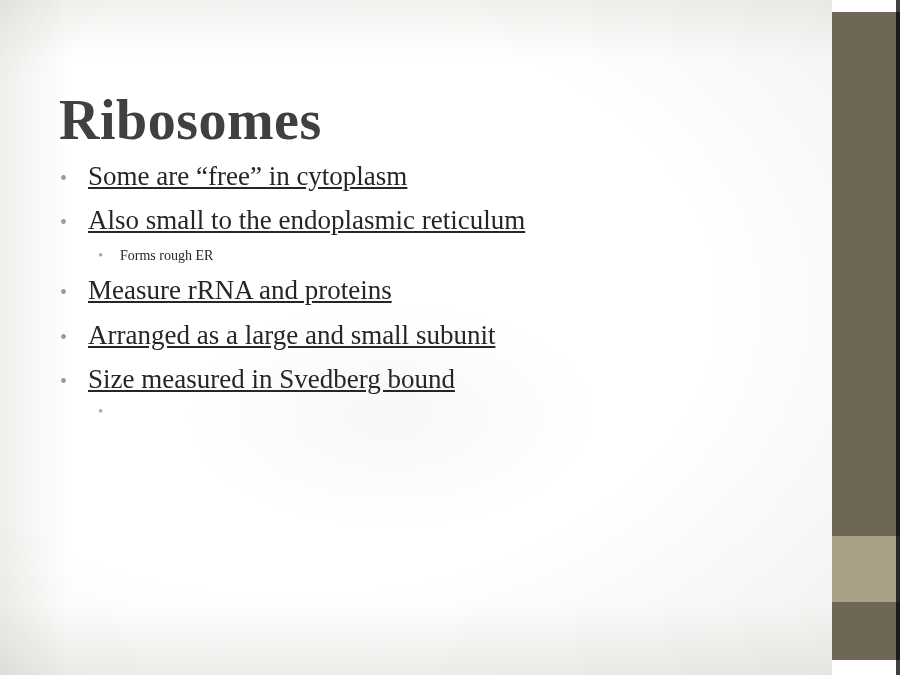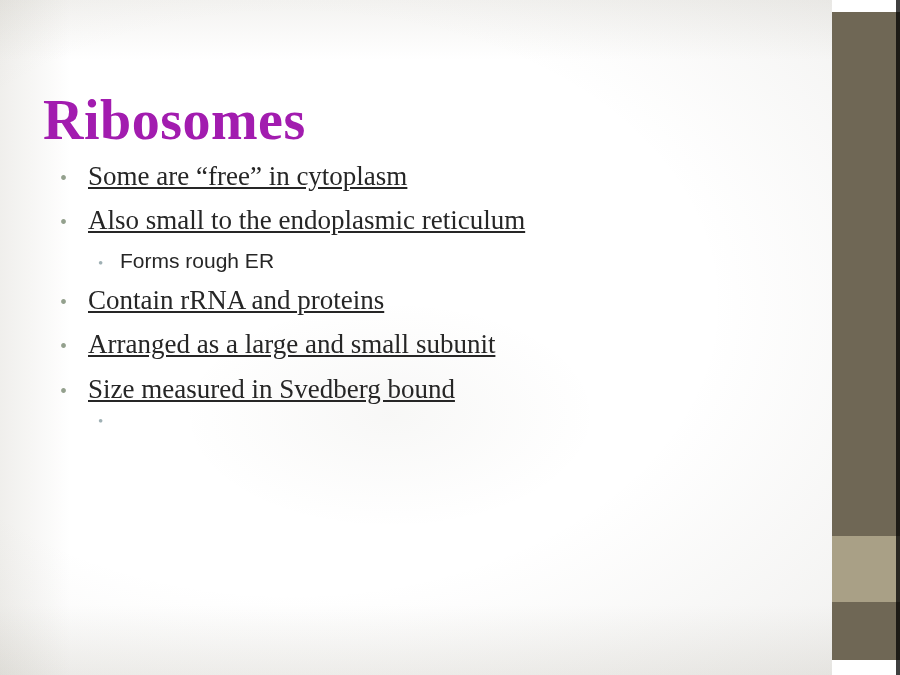--- a/index.html
+++ b/index.html
@@ -75,25 +75,25 @@
   .edge-right {
     position: absolute;
     right: 0; top: 0;
     width: 4px; height: 675px;
     background: #000;
     opacity: 0.75;
   }
 
   .title {
     position: absolute;
-    left: 43px;
+    left: 59px;
     top: 52px;
     font-size: 56px;
     line-height: 1.1;
-    color: #a21caf;
+    color: #404040;
     font-family: "Liberation Serif", serif;
     letter-spacing: 0.5px;
     white-space: nowrap;
   }
 
   .bullets {
     position: absolute;
     left: 60px;
     top: 157px;
     width: 740px;
@@ -127,24 +127,24 @@
   .bullet.level2 {
     margin-bottom: 6px;
     padding-left: 38px;
   }
   .bullet.level2 .dot {
     width: 22px;
     font-size: 15px;
     color: #9fb0b4;
   }
   .bullet.level2 .txt {
-    font-size: 21px;
+    font-size: 14px;
     line-height: 1.4;
     color: #262626;
-    font-family: Liberation Sans, sans-serif;
+    font-family: Liberation Serif, serif;
   }
   .faint-watermark {
     position: absolute;
     left: 180px;
     top: 300px;
     width: 420px;
     height: 230px;
     opacity: 0.05;
     background: radial-gradient(ellipse at center, #6b6753 0%, rgba(255,255,255,0) 70%);
     pointer-events: none;
@@ -172,21 +172,21 @@
       <span class="txt">Also small to the endoplasmic reticulum</span>
     </div>
 
     <div class="bullet level2">
       <span class="dot">•</span>
       <span class="txt">Forms rough ER</span>
     </div>
 
     <div class="bullet level1">
       <span class="dot">•</span>
-      <span class="txt">Contain rRNA and proteins</span>
+      <span class="txt">Measure rRNA and proteins</span>
     </div>
 
     <div class="bullet level1">
       <span class="dot">•</span>
       <span class="txt">Arranged as a large and small subunit</span>
     </div>
 
     <div class="bullet level1">
       <span class="dot">•</span>
       <span class="txt">Size measured in  Svedberg bound</span>

